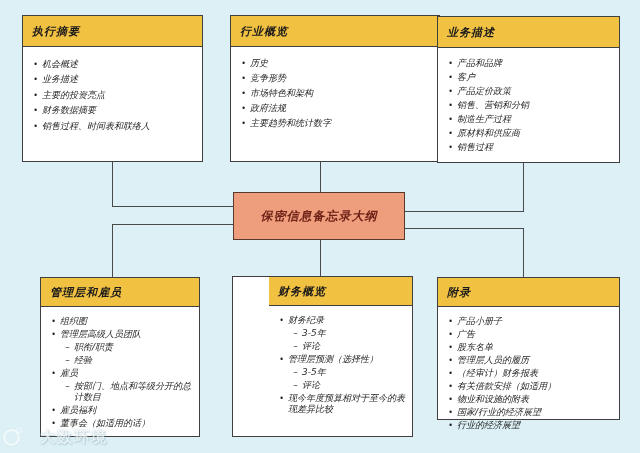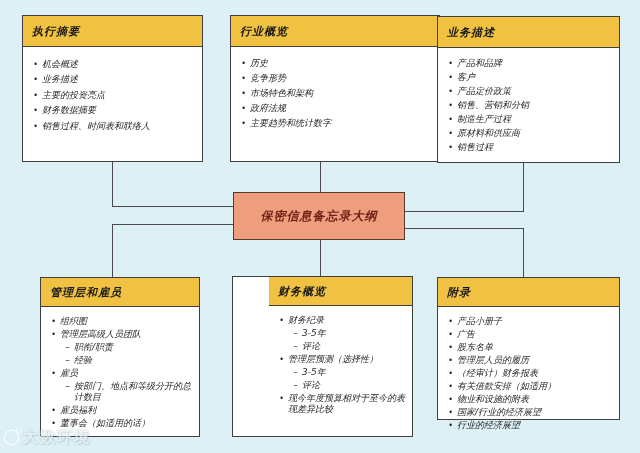--- a/index.html
+++ b/index.html
@@ -60,21 +60,21 @@
   .r-top-v{left:523px; top:163px; width:1px; height:49px;}
   .r-top-h{left:405px; top:211px; width:119px; height:1px;}
   .r-bot-h{left:405px; top:228px; width:119px; height:1px;}
   .r-bot-v{left:523px; top:228px; width:1px; height:49px;}
   .m-top-v{left:320px; top:162px; width:1px; height:30px;}
   .m-bot-v{left:320px; top:235px; width:1px; height:41px;}
 
   
   .watermark{
     position:absolute; left:3px; top:428px;
-    display:flex; align-items:center; gap:3px;
+    display:flex; align-items:center; gap:20px;
     opacity:0.75; pointer-events:none;
   }
   .wm-logo{
     width:13px; height:13px; border:2.5px solid rgba(255,255,255,0.85);
     border-radius:50%; box-shadow:0 0 1px rgba(150,180,190,0.6);
     position:relative; display:inline-block;
   }
   .wm-logo:after{
     content:""; position:absolute; right:-4px; top:-4px;
     width:4px; height:4px; border-radius:50%;

